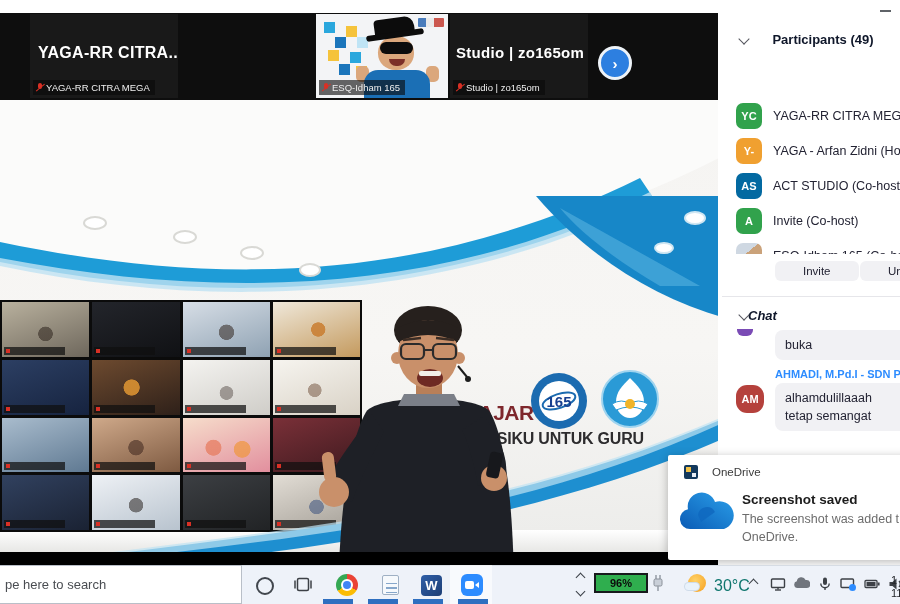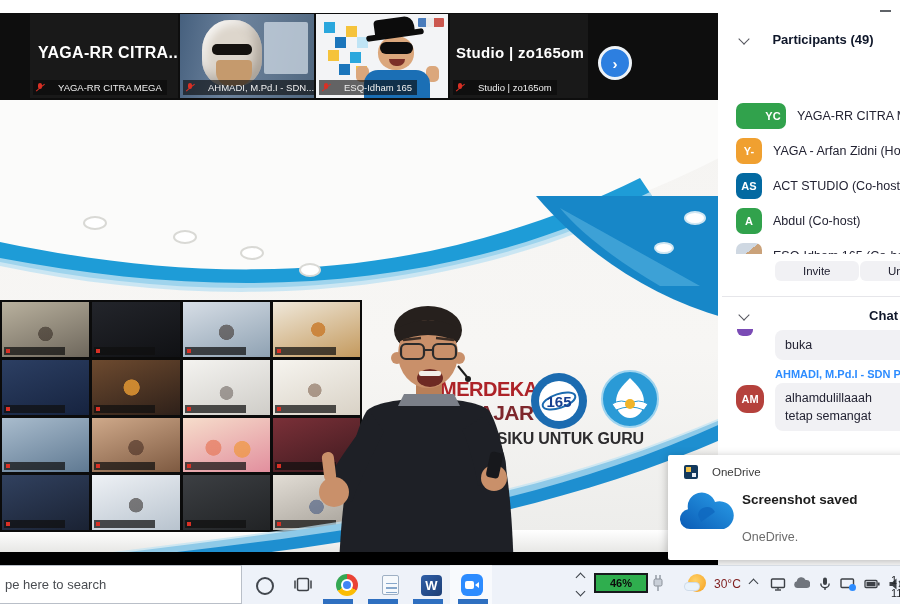--- a/index.html
+++ b/index.html
@@ -3,21 +3,21 @@
 <meta charset="utf-8">
 <style>
   html,body{margin:0;padding:0;}
   .canvas{position:relative;width:900px;height:604px;overflow:hidden;background:#ffffff;
           font-family:"Liberation Sans",sans-serif;-webkit-font-smoothing:antialiased;}
   .abs{position:absolute;}
 
   
   .strip{left:0;top:13px;width:718px;height:87px;background:#0e0e0e;}
   .thumb{top:1px;height:84px;background:#191919;overflow:hidden;}
-  .thumb-label{position:absolute;left:3px;bottom:3px;display:flex;align-items:center;gap:14px;
+  .thumb-label{position:absolute;left:3px;bottom:3px;display:flex;align-items:center;gap:2px;
                background:rgba(10,10,10,.62);color:#efefef;font-size:9.5px;padding:2px 5px 2px 3px;
                white-space:nowrap;max-width:94%;overflow:hidden;margin-top:24px;}
   .mic-muted{width:8px;height:10px;flex:0 0 auto;position:relative;}
   .mic-muted::before{content:"";position:absolute;left:2px;top:0;width:4px;height:6px;border-radius:2px;background:#d93025;}
   .mic-muted::after{content:"";position:absolute;left:-1px;top:4px;width:11px;height:1.4px;background:#d93025;transform:rotate(-40deg);}
   .thumb-bigtext{position:absolute;left:8px;top:30px;color:#fff;font-weight:bold;font-size:16px;letter-spacing:.3px;white-space:nowrap;}
   .next-btn{left:598px;top:33px;width:28px;height:28px;border-radius:50%;background:#2d7fe0;
             border:3px solid #eef3f8;display:flex;align-items:center;justify-content:center;
             color:#fff;font-size:15px;font-weight:bold;cursor:pointer;line-height:1;}
   
@@ -107,49 +107,39 @@
   .zoom-icon{left:461px;top:574px;width:22px;height:22px;border-radius:6px;background:#2D8CFF;position:absolute;}
   .zoom-icon::before{content:"";position:absolute;left:4px;top:7px;width:9px;height:8px;background:#fff;border-radius:2px;}
   .zoom-icon::after{content:"";position:absolute;left:13.5px;top:8px;border-top:3px solid transparent;border-bottom:3px solid transparent;border-right:4.5px solid #fff;}
   .run-bar{top:599px;height:5px;background:#2e6fc0;}
   .caret-up-s{display:inline-block;width:6px;height:6px;border-left:1.6px solid #3a3f46;border-top:1.6px solid #3a3f46;transform:rotate(45deg);}
   .caret-down-s{display:inline-block;width:6px;height:6px;border-right:1.6px solid #3a3f46;border-bottom:1.6px solid #3a3f46;transform:rotate(45deg);}
   .battery-widget{left:594px;top:573px;width:54px;height:20px;background:#2fae4e;border:2px solid #17191c;box-sizing:border-box;
       display:flex;align-items:center;justify-content:center;font-size:11px;font-weight:bold;color:#0c0c0c;cursor:pointer;}
   .sun{left:688px;top:574px;width:18px;height:18px;border-radius:50%;background:radial-gradient(circle at 40% 35%,#ffd267,#f59e1e);position:absolute;}
   .sun::after{content:"";position:absolute;left:-3px;top:9px;width:14px;height:7px;background:#e9f2fb;border-radius:6px;box-shadow:0 0 0 1px #cfdcea;}
-  .temp{left:714px;top:577px;font-size:12px;color:#7f1d1d;}
+  .temp{left:714px;top:577px;font-size:16px;color:#0f766e;}
   .clock{left:891px;top:574px;font-size:11px;color:#24262a;line-height:13px;white-space:nowrap;}
   .tray{display:flex;align-items:center;gap:7px;}
 </style>
 </head>
 <body>
 
 <div class="canvas">
 
   <div class="abs strip">
 
     <div class="abs thumb" style="left:30px;width:148px;">
       <div class="thumb-bigtext">YAGA-RR  CITRA...</div>
       <div class="thumb-label">
         <span class="mic-muted"></span>
         <span>YAGA-RR CITRA MEGA</span>
       </div>
     </div>
 
-    <div class="abs thumb t2" style="left:180px;width:134px;">
-      <div class="win"></div>
-      <div class="head"></div>
-      <div class="shades"></div>
-      <div class="mask"></div>
-      <div class="thumb-label">
-        <span class="mic-muted"></span>
-        <span>AHMADI, M.Pd.I - SDN...</span>
-      </div>
-    </div>
 
     <div class="abs thumb t3" style="left:316px;width:132px;">
       <div class="checker"></div>
       <div class="logos"></div>
       <div class="fist-l"></div>
       <div class="fist-r"></div>
       <div class="shirt"></div>
       <div class="face"></div>
       <div class="mask3"></div>
       <div class="smile"></div>
@@ -191,21 +181,20 @@
           <div class="wall-tile" style="background: linear-gradient(160deg, rgb(169, 188, 205), rgb(95, 121, 146));"></div>
           <div class="wall-tile" style="background: radial-gradient(circle at 50% 55%, rgba(70, 45, 35, 0.6) 0px, rgba(70, 45, 35, 0.6) 14%, transparent 15%), linear-gradient(160deg, rgb(207, 169, 138), rgb(126, 90, 65));"></div>
           <div class="wall-tile" style="background: radial-gradient(circle at 35% 55%, rgba(230, 120, 90, 0.7) 0px, rgba(230, 120, 90, 0.7) 12%, transparent 13%), radial-gradient(circle at 68% 58%, rgba(240, 150, 60, 0.7) 0px, rgba(240, 150, 60, 0.7) 12%, transparent 13%), linear-gradient(160deg, rgb(246, 221, 203), rgb(226, 143, 158));"></div>
           <div class="wall-tile" style="background: linear-gradient(160deg, rgb(122, 48, 56), rgb(63, 26, 31));"></div>
           <div class="wall-tile" style="background: linear-gradient(160deg, rgb(49, 65, 95), rgb(26, 34, 51));"></div>
           <div class="wall-tile" style="background: radial-gradient(circle at 50% 55%, rgba(55, 50, 48, 0.6) 0px, rgba(55, 50, 48, 0.6) 13%, transparent 14%), linear-gradient(160deg, rgb(238, 241, 245), rgb(184, 195, 206));"></div>
           <div class="wall-tile" style="background: linear-gradient(160deg, rgb(60, 63, 67), rgb(33, 35, 37));"></div>
           <div class="wall-tile" style="background: radial-gradient(circle at 50% 58%, rgba(70, 90, 130, 0.6) 0px, rgba(70, 90, 130, 0.6) 13%, transparent 14%), linear-gradient(160deg, rgb(226, 221, 213), rgb(163, 158, 150));"></div>
         </div>
 
-      <div class="abs backdrop-title1">MERDEKA</div>
       <div class="abs backdrop-title2">BELAJAR</div>
       <div class="abs backdrop-tagline">KU, INSPIRASIKU UNTUK GURU</div>
 
       <svg class="abs" style="left:528px;top:270px;" width="62" height="62" viewBox="0 0 62 62">
         <circle cx="31" cy="31" r="28" fill="#1b6bb0"></circle>
         <circle cx="31" cy="31" r="20" fill="#ffffff"></circle>
         <ellipse cx="31" cy="31" rx="17" ry="7" fill="none" stroke="#1b6bb0" stroke-width="2" transform="rotate(-18 31 31)"></ellipse>
         <text x="31" y="37" text-anchor="middle" font-family="Liberation Sans, sans-serif" font-size="15" font-weight="bold" fill="#173f8f">165</text>
       </svg>
       <svg class="abs" style="left:600px;top:268px;" width="60" height="62" viewBox="0 0 60 62">
@@ -262,53 +251,53 @@
 
   <div class="abs sidebar">
 
     <div class="abs panel-header" style="left:22px;top:30px;width:160px;">
       <span class="caret" style="margin-right:0;"></span>
       <div class="panel-title" style="width:150px;text-align:center;">Participants (49)</div>
     </div>
 
     <div class="p-list abs" style="left:18px;top:98px;">
   <div class="p-row">
-    <div class="p-avatar" style="background: rgb(49, 162, 76); padding-left: 24px;">YC</div>
+    <div class="p-avatar" style="background: rgb(49, 162, 76);">YC</div>
     <div class="p-name">YAGA-RR CITRA MEGA (Me</div>
   </div>
 
   <div class="p-row">
     <div class="p-avatar" style="background: rgb(240, 160, 48);">Y-</div>
     <div class="p-name">YAGA - Arfan Zidni (Host)</div>
   </div>
 
   <div class="p-row">
     <div class="p-avatar" style="background: #0369a1;">AS</div>
     <div class="p-name">ACT STUDIO (Co-host)</div>
   </div>
 
   <div class="p-row">
     <div class="p-avatar" style="background: rgb(49, 162, 76);">A</div>
-    <div class="p-name">Abdul (Co-host)</div>
+    <div class="p-name">Invite (Co-host)</div>
   </div>
 
   <div class="p-row">
     <div class="p-avatar photo"></div>
     <div class="p-name">ESQ-Idham 165 (Co-host)</div>
   </div>
 </div>
 
     <button class="side-btn abs" style="left:57px;top:261px;">Invite</button>
     <button class="side-btn abs" style="left:142px;top:261px;width:60px;">Unmu</button>
 
     <div class="abs" style="left:4px;top:296px;width:178px;height:1px;background:#e6e6ea;"></div>
 
     <div class="abs panel-header" style="left:22px;top:306px;width:160px;">
       <span class="caret"></span>
-      <div class="panel-title" style="width:150px;text-align:right;">Chat</div>
+      <div class="panel-title" style="width:150px;text-align:left;font-style:italic;">Chat</div>
     </div>
 
     <div class="abs" style="left:19px;top:329px;width:16px;height:7px;background:#7a4bb5;border-radius:0 0 6px 6px;"></div>
     <div class="abs bubble" style="left:57px;top:330px;width:132px;box-sizing:border-box;">
       <span>buka</span>
     </div>
 
     <div class="abs sender" style="left:57px;top:368px;">AHMADI, M.Pd.I - SDN PA...</div>
     <div class="abs chat-avatar" style="left: 18px; top: 385px; background: rgb(181, 65, 60);" id="am-avatar">
       <span>AM</span>
@@ -329,20 +318,21 @@
       <defs>
         <linearGradient id="odg" x1="0" y1="1" x2="1" y2="0">
           <stop offset="0" stop-color="#0a5bb5"></stop>
             <stop offset="1" stop-color="#2ba0ea"></stop>
         </linearGradient>
       </defs>
       <path d="M14,38 a10,10 0 0 1 -2,-19.8 A14,14 0 0 1 39,11 a10.5,10.5 0 0 1 9,27 Z" fill="url(#odg)"></path>
       <path d="M22,24 a9,9 0 0 1 17,-3 l-14,10 Z" fill="#0f68c0" opacity=".85"></path>
     </svg>
     <div class="abs toast-title" style="left:74px;top:37px;">Screenshot saved</div>
+    <div class="abs toast-body" style="left:74px;top:56px;">The screenshot was added t</div>
     <div class="abs toast-body" style="left:74px;top:74px;">OneDrive.</div>
   </div>
 
   <div class="abs taskbar"></div>
 
   <div class="abs tb-search">
     <input type="text" placeholder="pe here to search" style="">
   </div>
 
   <div class="abs cortana"></div>
@@ -361,21 +351,21 @@
 
   <div class="abs run-bar" style="left:323px;width:30px;"></div>
   <div class="abs run-bar" style="left:368px;width:30px;"></div>
   <div class="abs run-bar" style="left:413px;width:30px;"></div>
   <div class="abs run-bar" style="left:458px;width:30px;"></div>
 
   <span class="abs caret-up-s" style="left:577px;top:574px;"></span>
   <span class="abs caret-down-s" style="left:577px;top:588px;"></span>
 
   <div class="abs battery-widget">
-    <span>46%</span>
+    <span>96%</span>
   </div>
   <svg class="abs" style="left:652px;top:575px;" width="12" height="17" viewBox="0 0 12 17">
     <line x1="4" y1="0" x2="4" y2="4" stroke="#9aa1ab" stroke-width="1.6"></line>
     <line x1="8" y1="0" x2="8" y2="4" stroke="#9aa1ab" stroke-width="1.6"></line>
     <rect x="2" y="4" width="8" height="7" rx="1.5" fill="#c9cfd8" stroke="#8a9099" stroke-width="1"></rect>
     <line x1="6" y1="11" x2="6" y2="16" stroke="#9aa1ab" stroke-width="1.6"></line>
   </svg>
 
   <div class="sun tb-icon"></div>
   <div class="abs temp">30°C</div>

